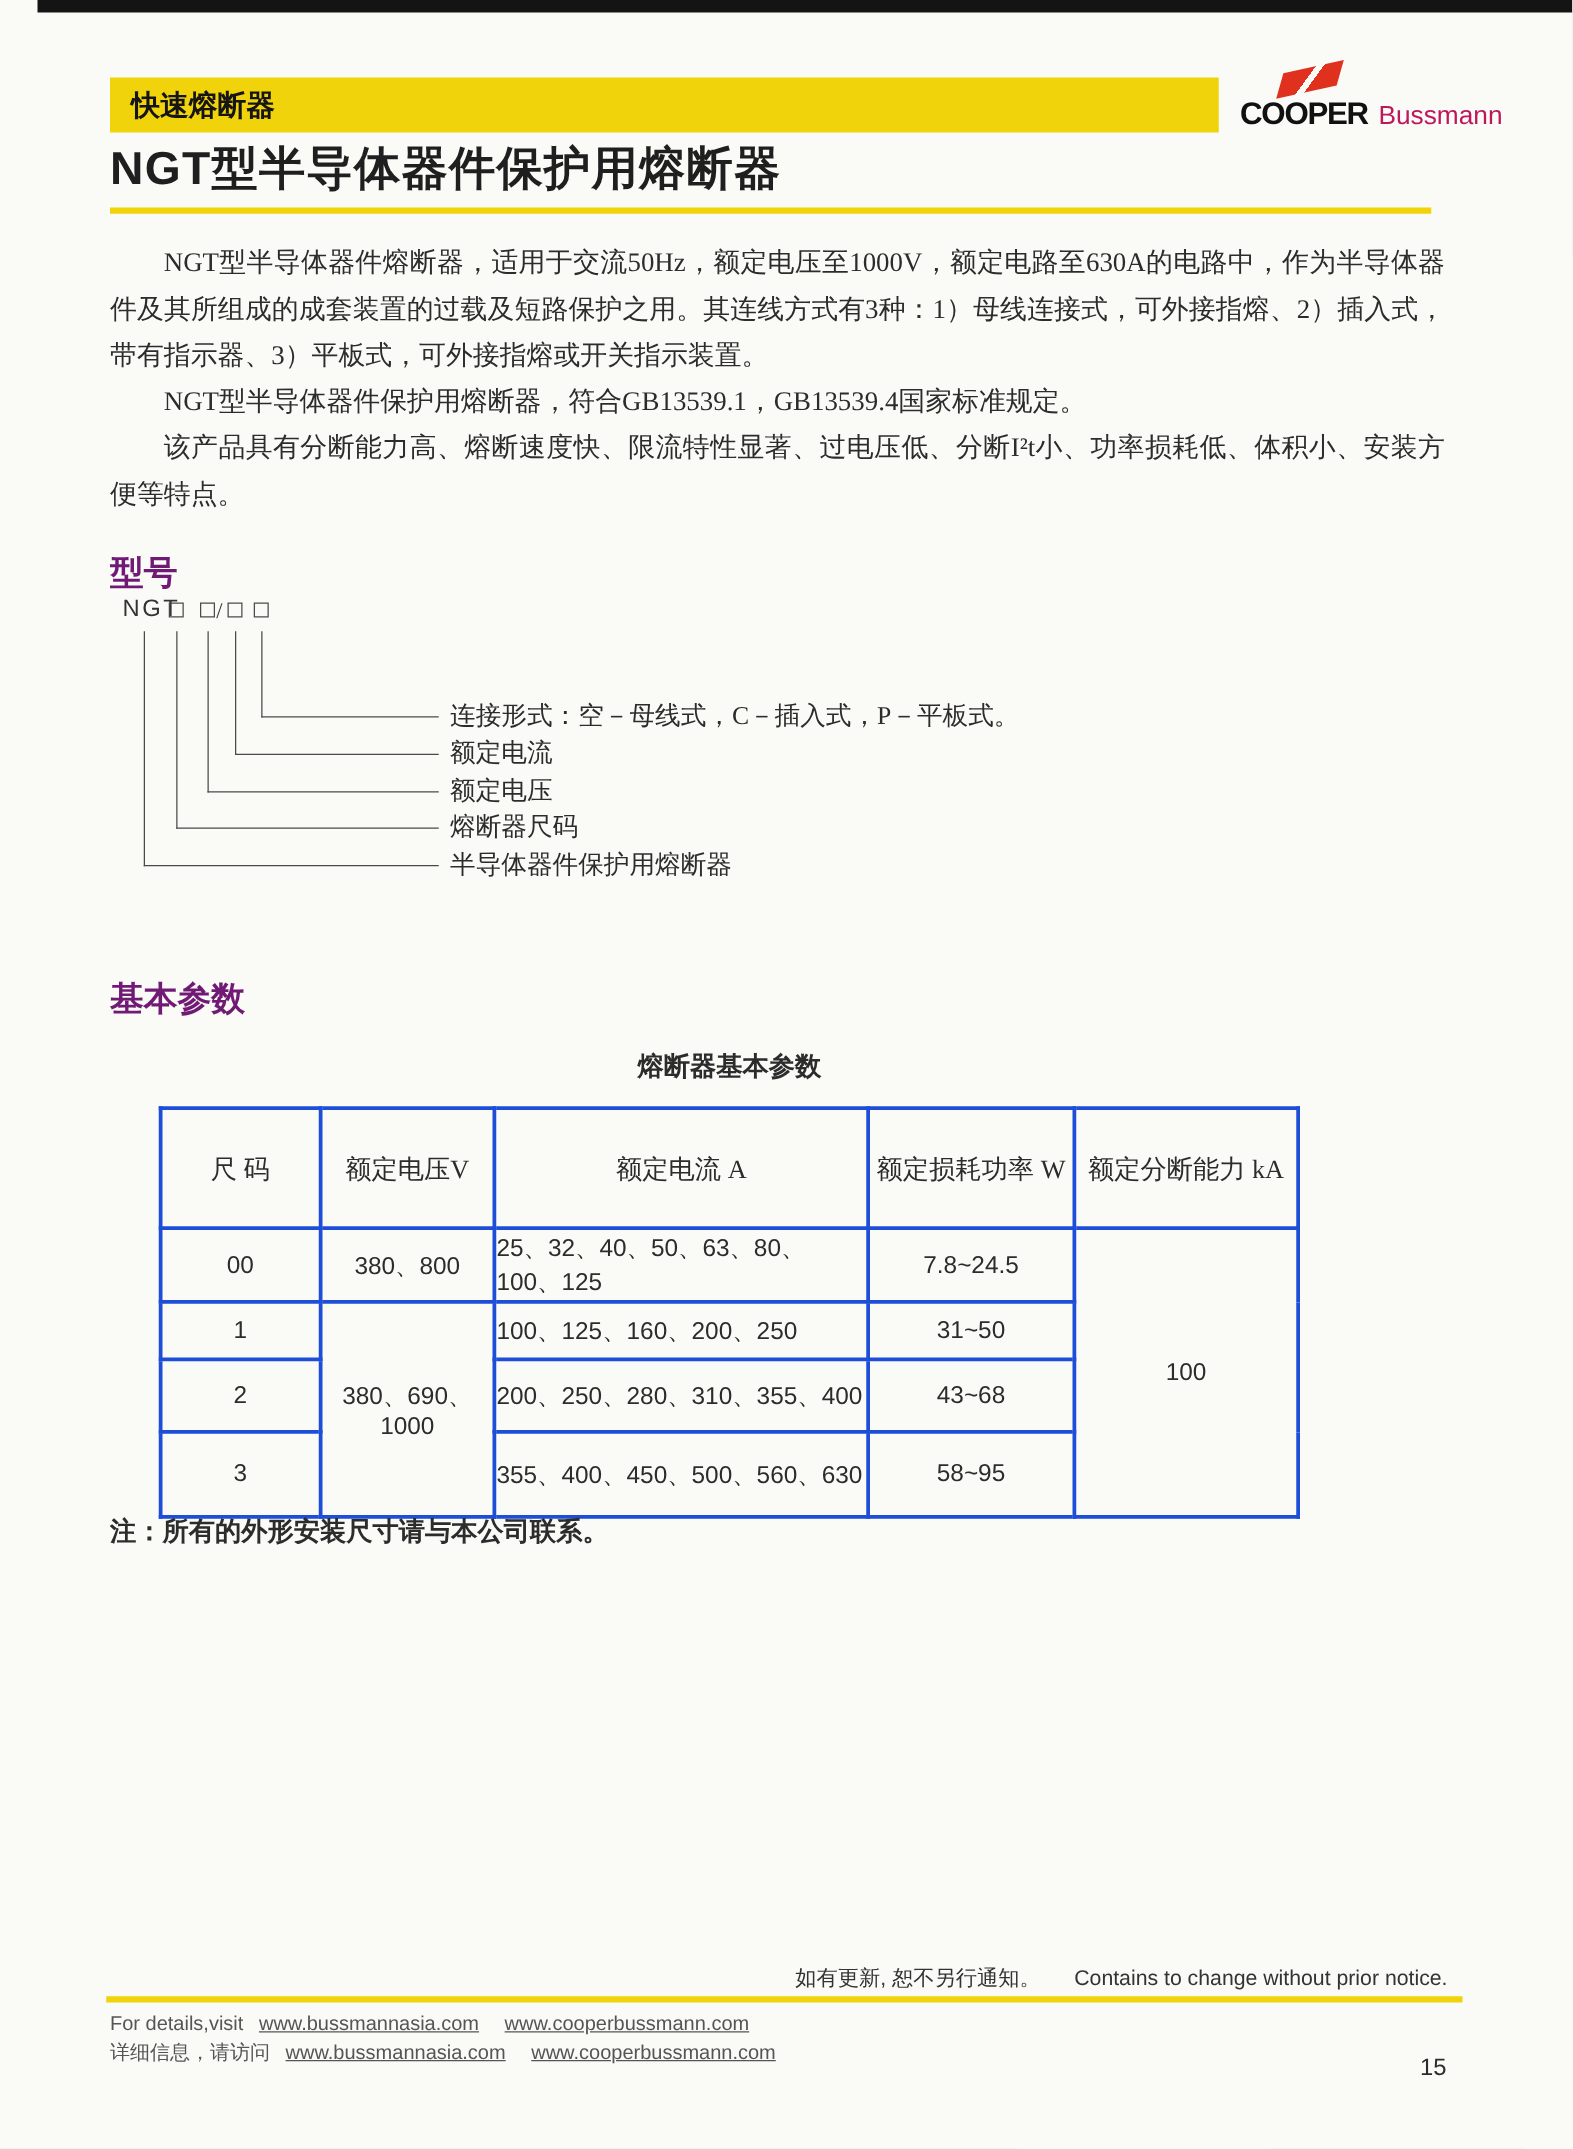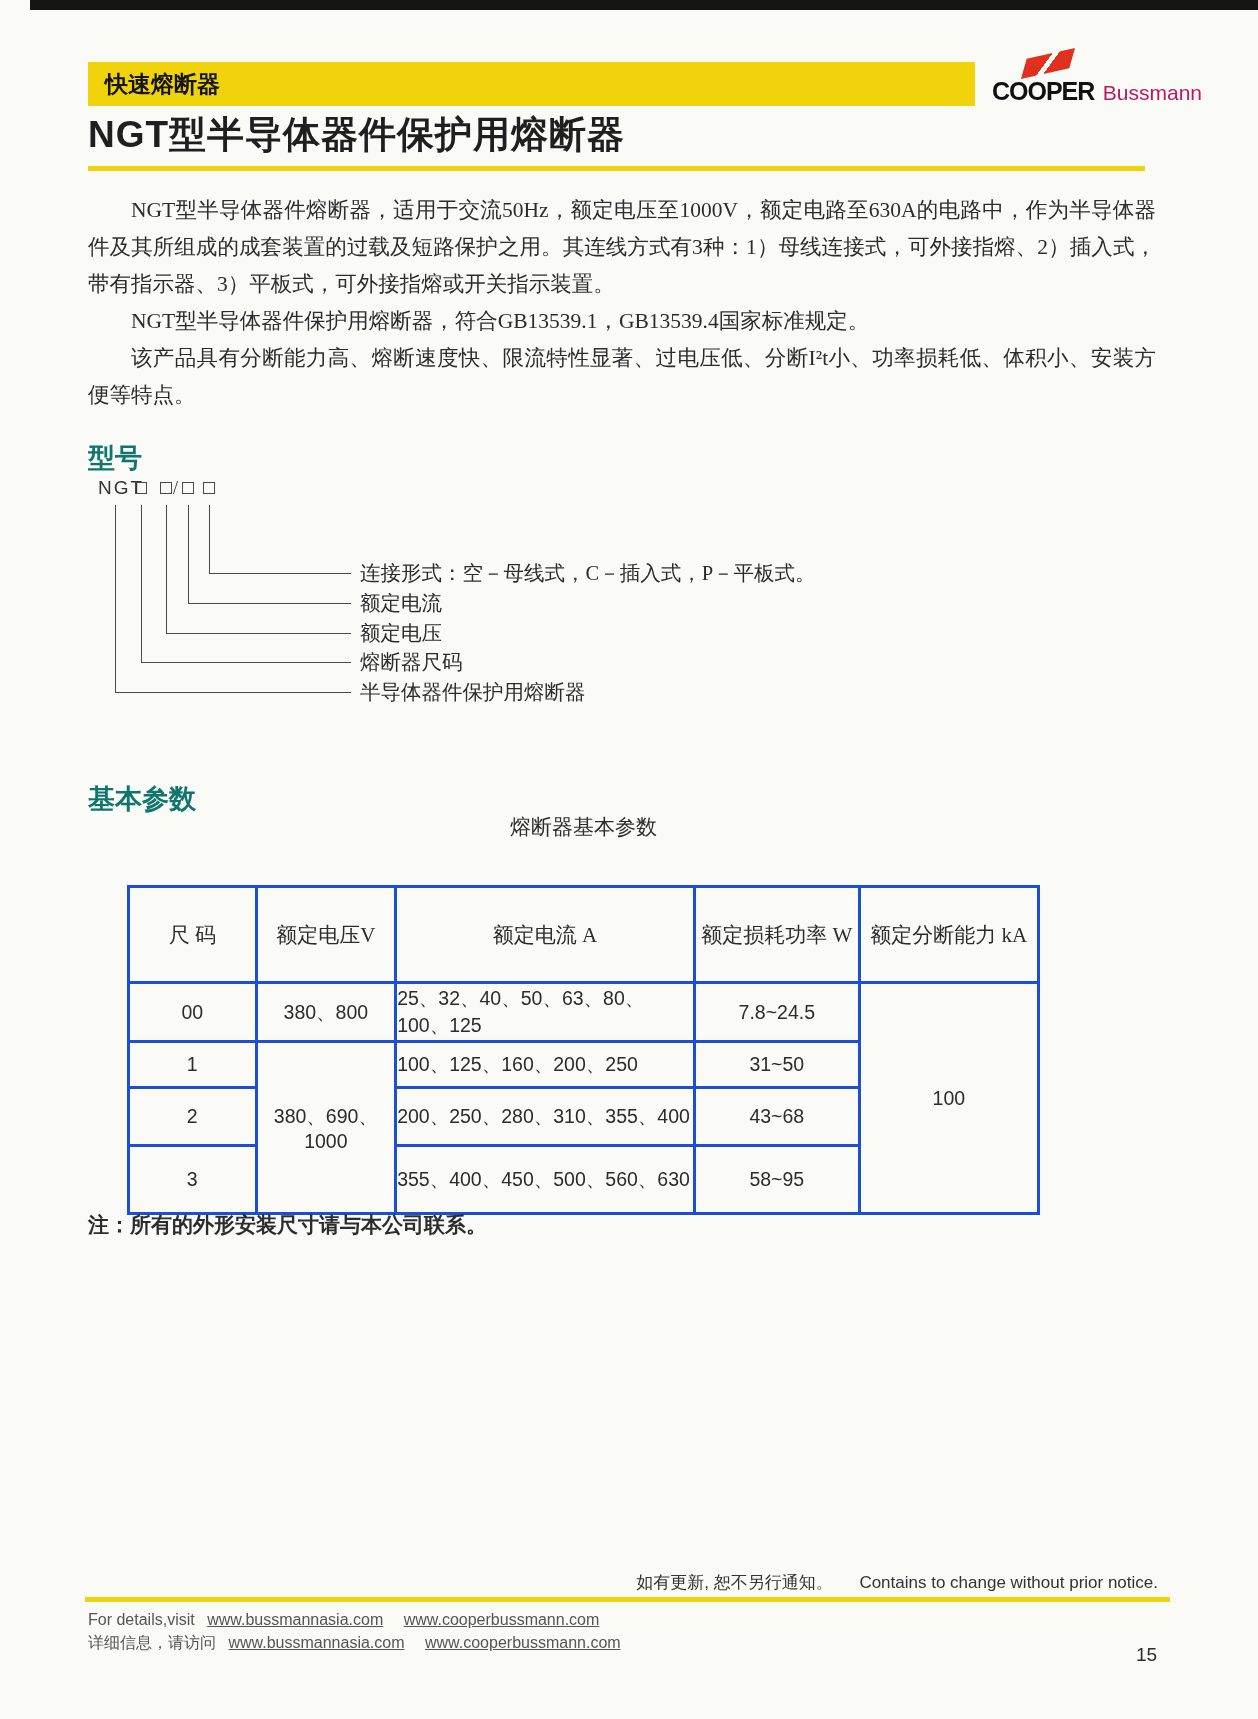--- a/index.html
+++ b/index.html
@@ -34,42 +34,42 @@
     font-weight:bold; font-size:37px; color:#1f1f1f; letter-spacing:1px; white-space:nowrap;
   }
   .title-rule { position:absolute; left:88px; top:166px; width:1057px; height:5px; background:#F0D30A; }
 
   .intro { position:absolute; left:88px; top:192px; width:1068px; font-size:21.5px;
     line-height:37px; text-align:justify; color:#2c2c2c; }
   .intro p { margin:0; text-indent:2em; }
 
   .section-heading {
     position:absolute; font-family:"Liberation Sans","DejaVu Sans",sans-serif;
-    font-weight:bold; font-size:27px; color:#0f766e;
+    font-weight:bold; font-size:27px; color:#701a75;
   }
   .heading-model { left:88px; top:440px; }
   .heading-params { left:88px; top:781px; }
 
   .model-diagram { position:absolute; left:0; top:440px; width:1010px; height:300px; }
   .model-prefix { position:absolute; left:98px; top:37px; font-size:19px; color:#333;
     letter-spacing:2px; font-family:"Liberation Sans","DejaVu Sans",sans-serif; }
   .model-box { position:absolute; top:42px; width:10px; height:10px; border:1.5px solid #4a4a4a; background:transparent; }
   .mb1 { left:135px; } .mb2 { left:160px; } .mb3 { left:182px; } .mb4 { left:203px; }
   .model-slash { position:absolute; left:173px; top:38px; font-size:18px; color:#333; }
   .connector { position:absolute; top:65px; border-left:1px solid #4a4a4a; border-bottom:1px solid #4a4a4a; }
   .c1 { left:209px; width:141px; height:68px; }
   .c2 { left:188px; width:162px; height:98px; }
   .c3 { left:166px; width:184px; height:128px; }
   .c4 { left:141px; width:209px; height:157px; }
   .c5 { left:115px; width:235px; height:187px; }
   .model-label { position:absolute; left:360px; font-size:20.5px; color:#2c2c2c; line-height:26px; white-space:nowrap; }
   .l1 { top:120px; } .l2 { top:150px; } .l3 { top:180px; } .l4 { top:209px; } .l5 { top:239px; }
 
-  .table-caption { position:absolute; left:127px; top:813px; width:913px; text-align:center;
-    font-size:21px; color:#2c2c2c; }
+  .table-caption { position:absolute; left:127px; top:839px; width:913px; text-align:center;
+    font-size:21px; color:#2c2c2c;font-weight:bold; }
 
   .params-table {
     position:absolute; left:127px; top:885px; width:913px; border-collapse:collapse;
     border:2px solid #4a4a4a; color:#2c2c2c;
   }
   .params-table th, .params-table td { border:3px solid #1d4ed8; text-align:center; font-weight:normal; }
   .params-table th { font-size:21px; font-family:"Liberation Serif","DejaVu Serif",serif; }
   .params-table td { font-size:19.5px; font-family:"Liberation Sans","DejaVu Sans",sans-serif; }
   .params-table td.cur { text-align:left; padding-left:0; }
   tr.hdr { height:96px; } tr.r00 { height:56px; } tr.r1 { height:46px; }

